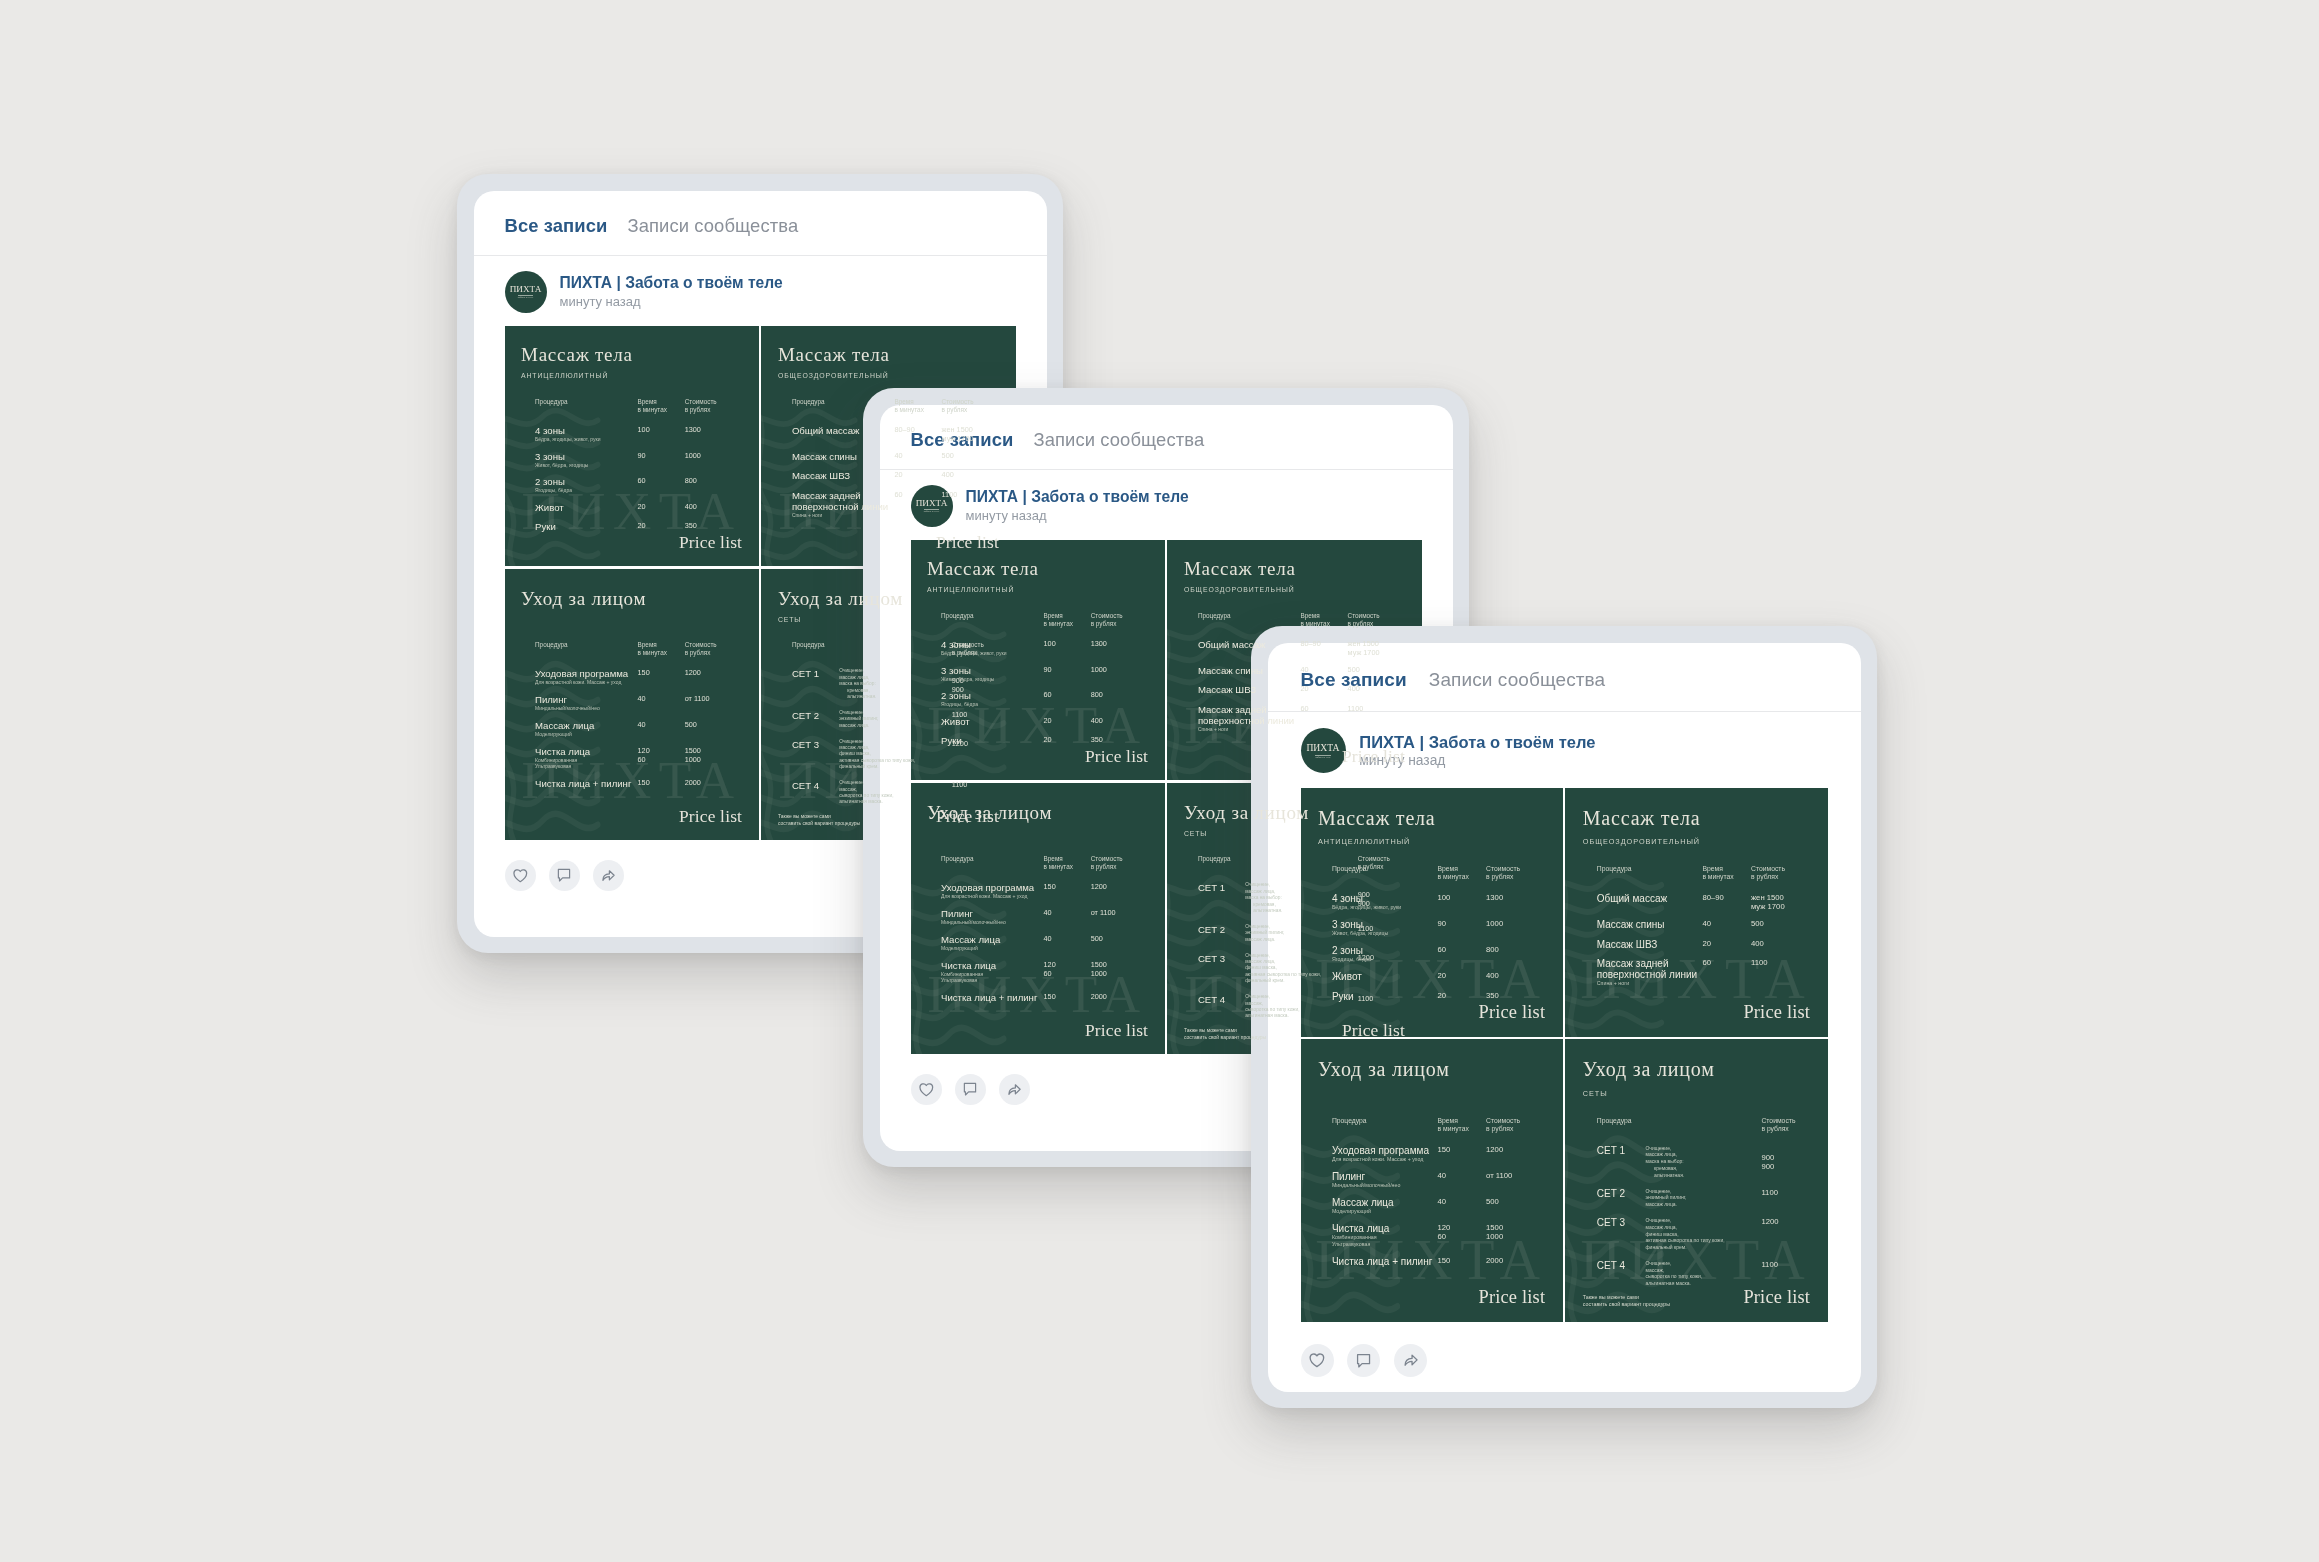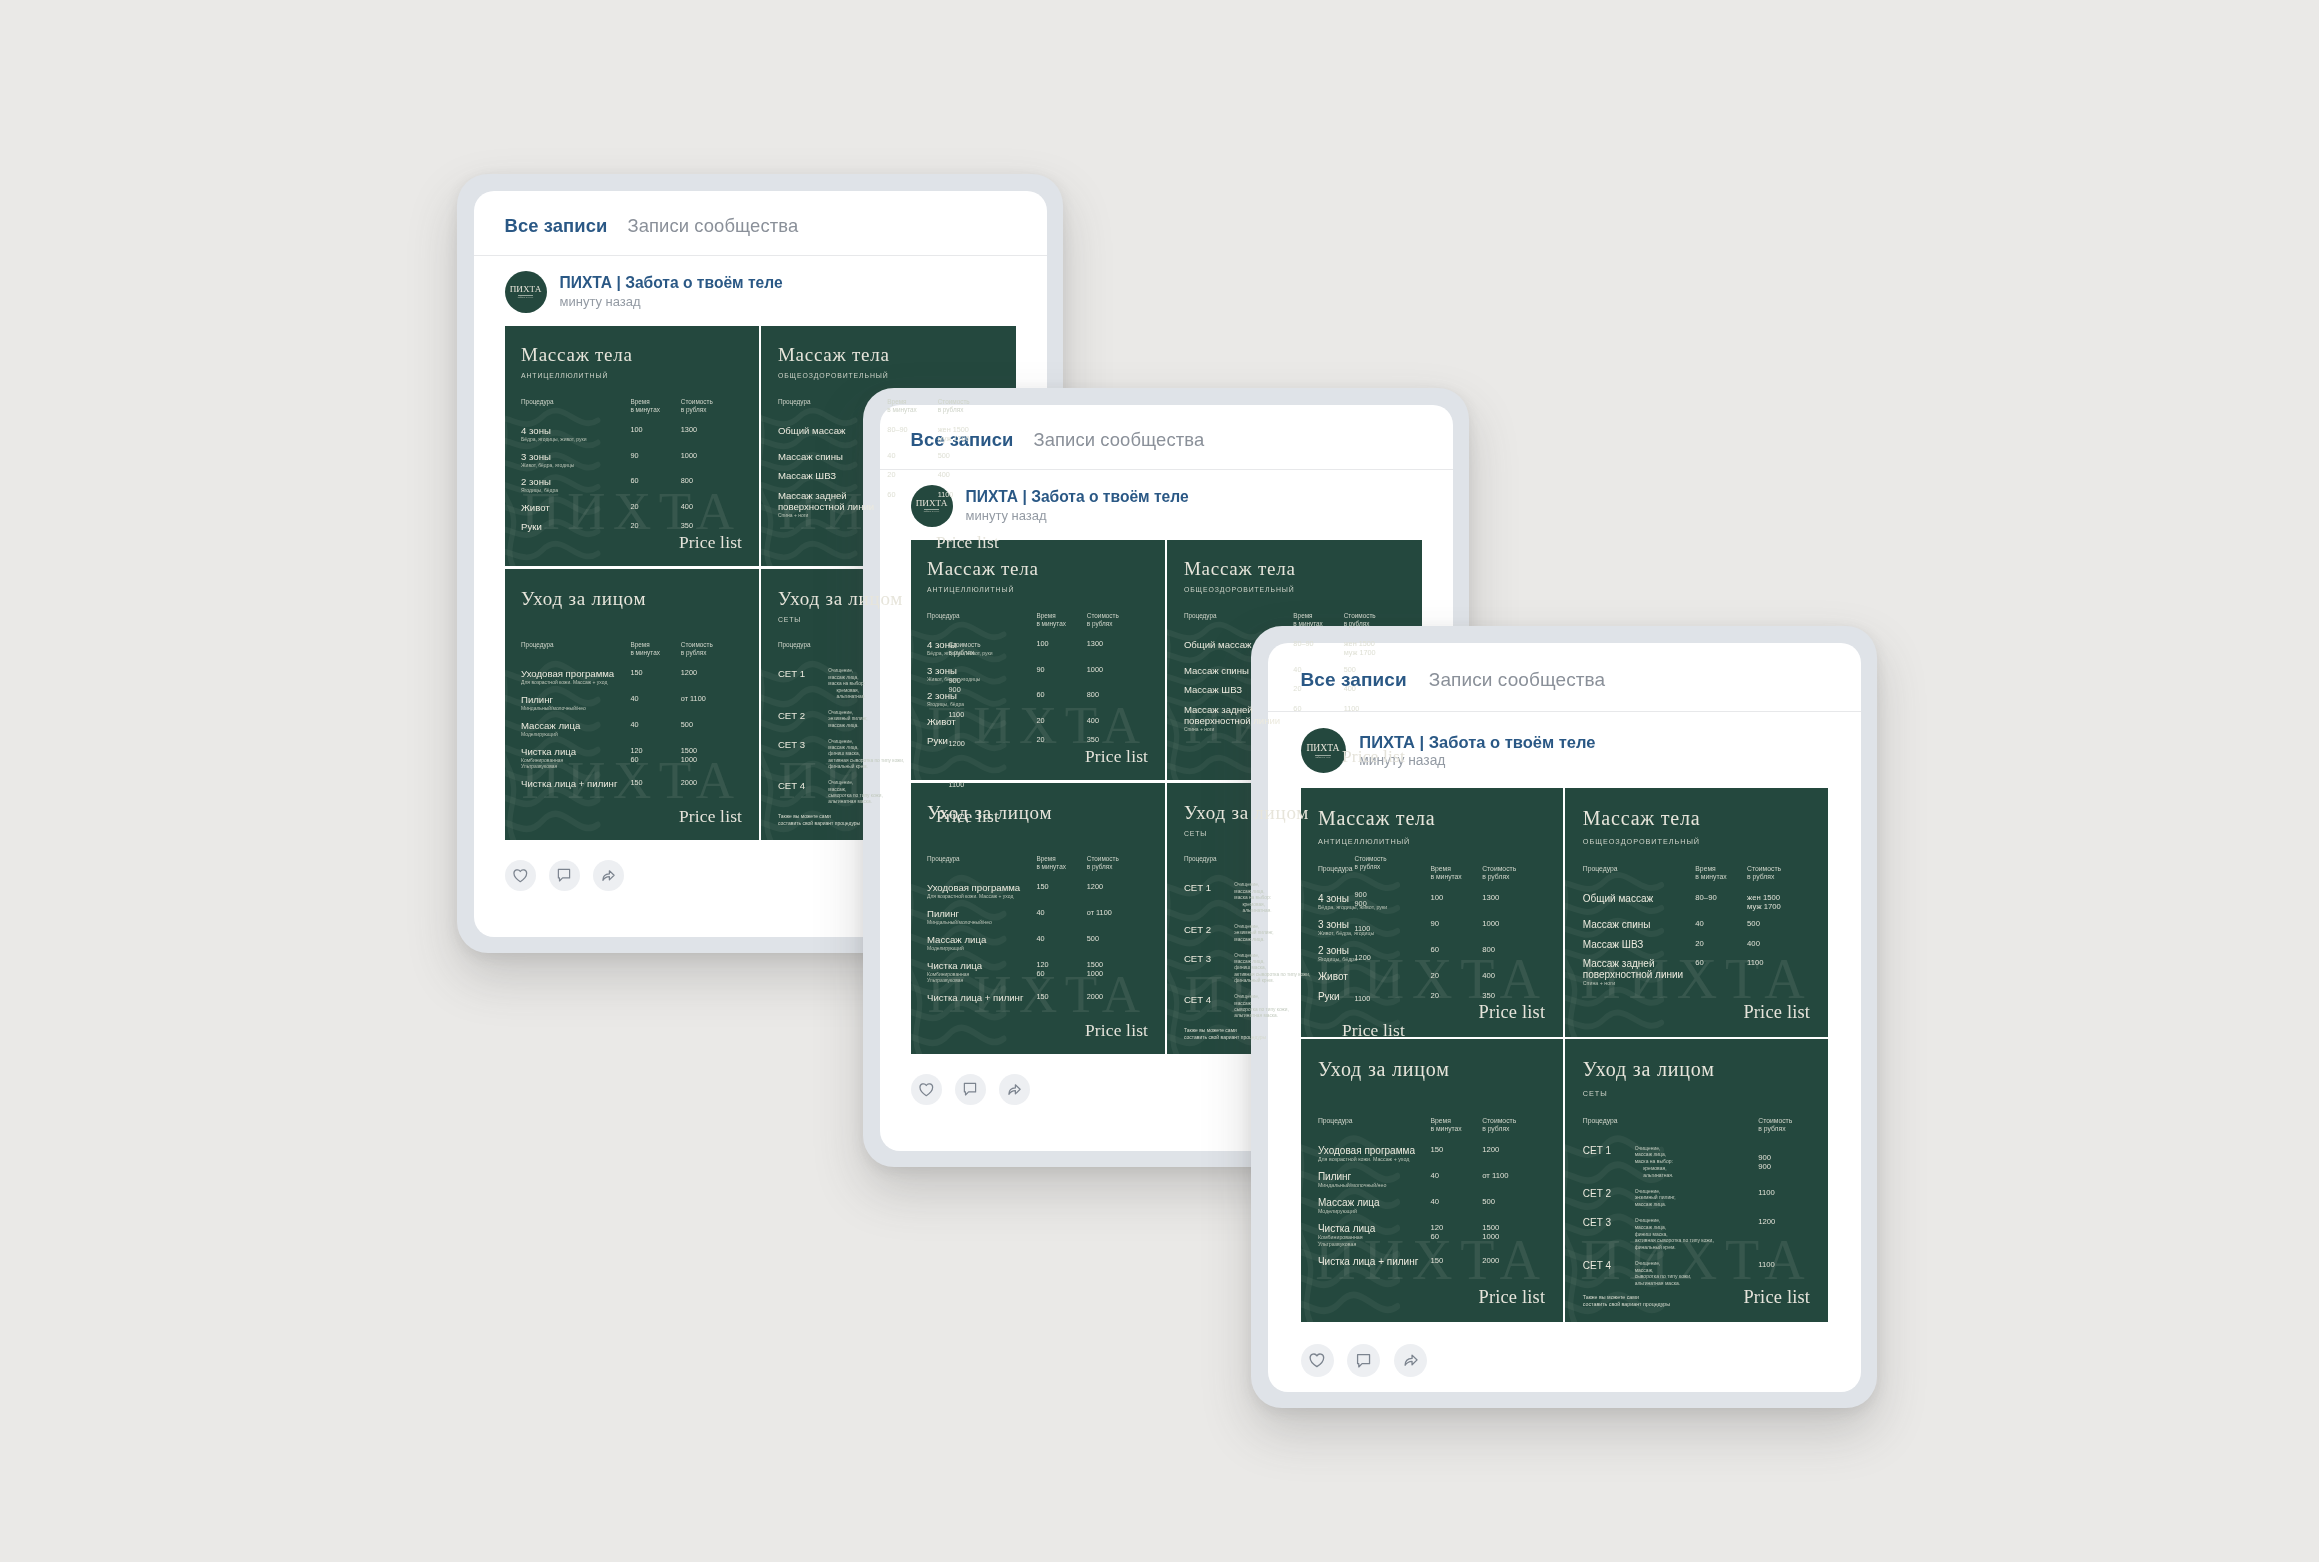--- a/index.html
+++ b/index.html
@@ -84,21 +84,21 @@
     font-family: "Liberation Serif", serif;
     color: rgba(222,226,214,.10);
     letter-spacing: .14em;
     pointer-events: none;
     line-height: 1;
   }
   .p-inner { position: relative; z-index: 2; height: 100%; display:flex; flex-direction: column; }
   .p-title { font-family: "Liberation Serif", serif; color: #e7e5db; font-weight: 400; letter-spacing: .04em; }
   .p-sub { color: #cfd4c9; letter-spacing: .13em; text-transform: uppercase; }
 
-  .cols { display: grid; }
+  .cols { display: grid; margin-left: 14px; }
   .colhead { color: #cfd4c9; line-height: 1.25; }
   .row { display: grid; align-items: start; }
   .rname { color: #eceade; }
   .rnote { color: #b9c2b5; line-height: 1.3; }
   .rval  { color: #dfe0d5; }
   .setdesc { color: #c3cbbf; line-height: 1.35; }
   .indent { display:block; padding-left: 1.7em; }
 
   .p-foot { margin-top: auto; display: flex; align-items: flex-end; justify-content: space-between; position: relative; z-index:2; }
   .footnote { color: #d6dace; line-height: 1.35; }

